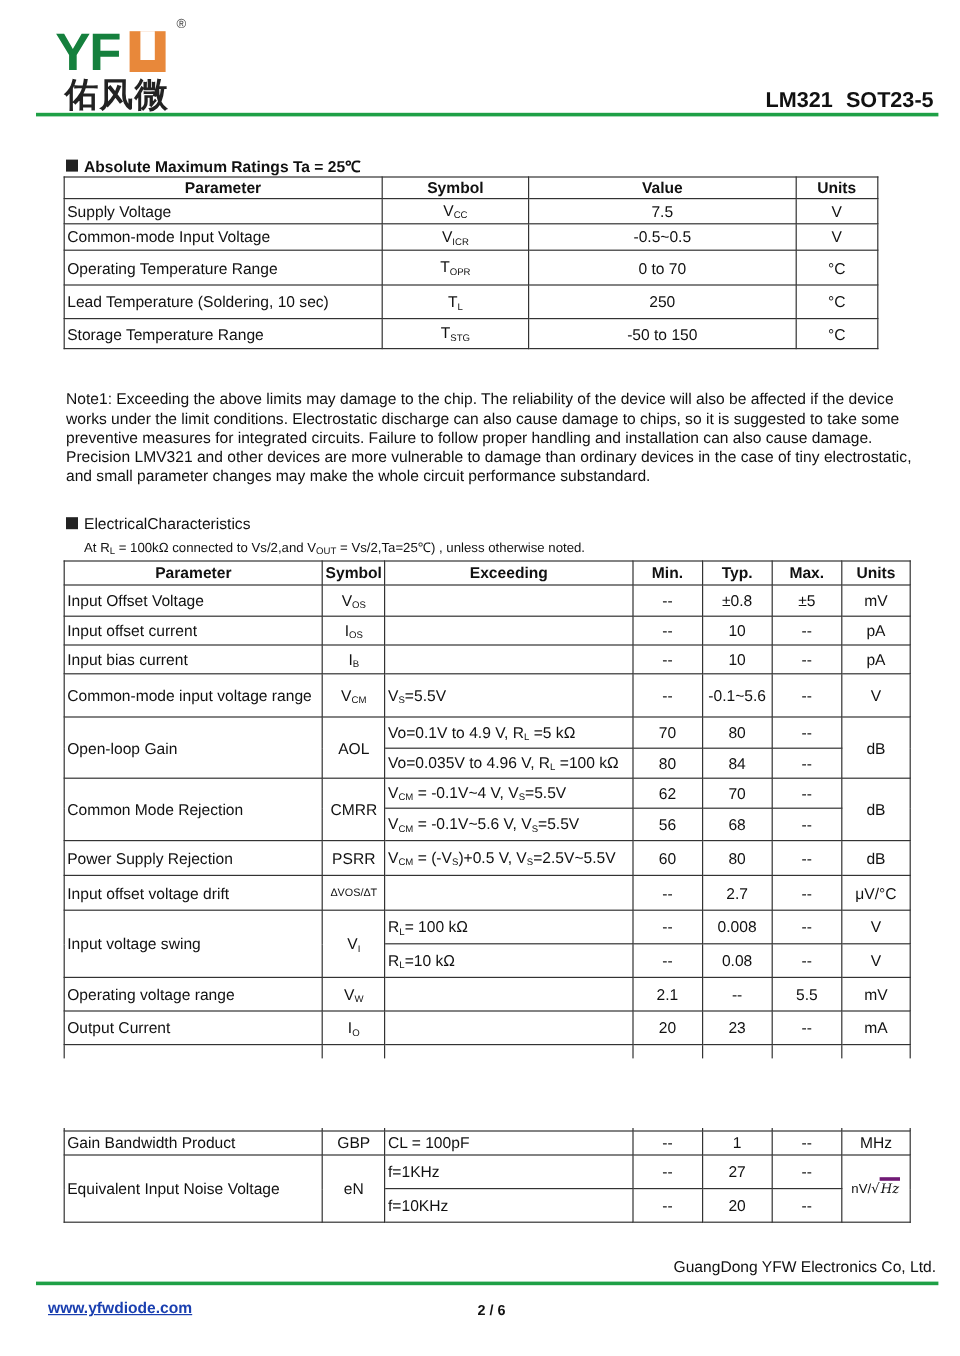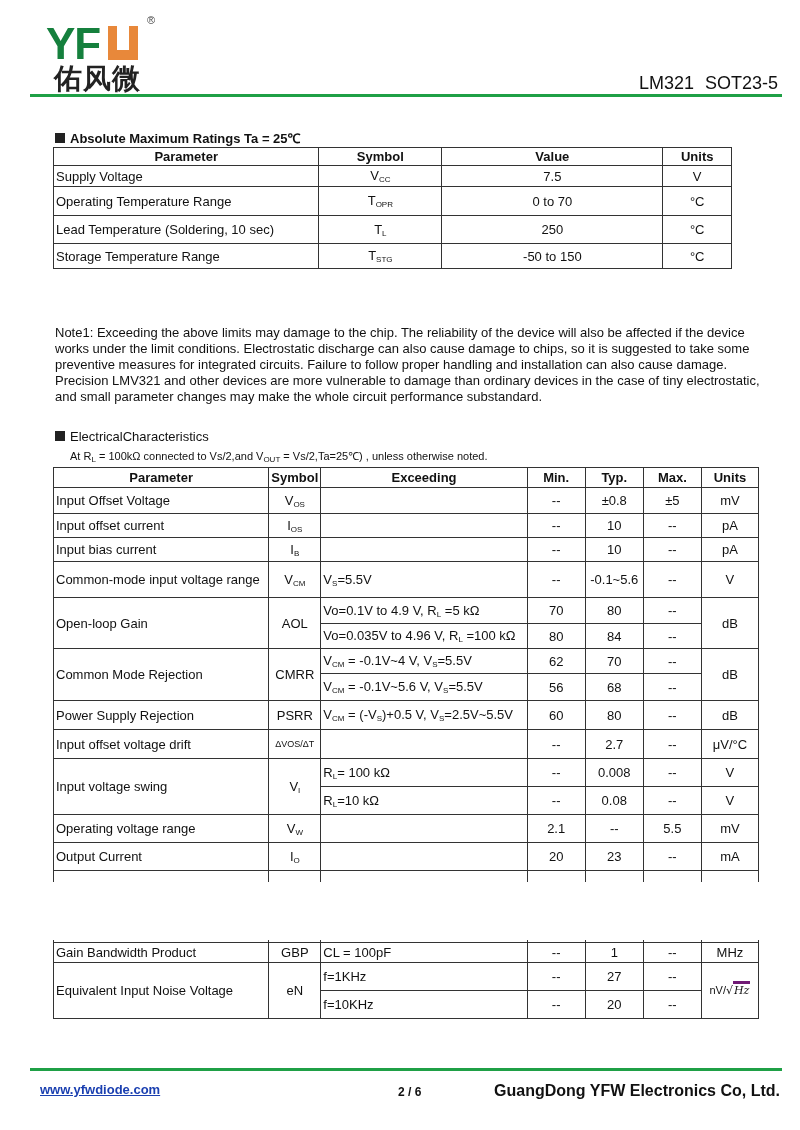--- a/index.html
+++ b/index.html
@@ -4,35 +4,35 @@
 <style>
   html,body{margin:0;padding:0;background:#fff;}
   body{width:800px;height:1130px;position:relative;overflow:hidden;font-family:"Liberation Sans",sans-serif;color:#111;}
   .abs{position:absolute;}
   .logo{left:44px;top:14px;width:120px;height:80px;}
   .logo-yf{position:absolute;left:2px;top:8px;font-weight:bold;font-size:44px;letter-spacing:-1px;color:#15803d;line-height:44px;}
   .logo-u{position:absolute;left:64px;top:12px;width:30px;height:34px;background:#e8883a;}
   .logo-u::after{content:"";position:absolute;left:9px;top:0;width:12px;height:24px;background:#fff;}
   .logo-reg{position:absolute;left:103px;top:0;font-size:11px;color:#444;}
   .logo-cn{position:absolute;left:10px;top:50px;font-size:28px;font-weight:bold;color:#222;letter-spacing:1px;line-height:30px;font-family:"DejaVu Sans",sans-serif;}
-  .hdr-title{right:22px;top:73px;font-weight:normal;font-size:18px;word-spacing:6px;}
+  .hdr-title{right:22px;top:73px;font-weight:bold;font-size:18px;word-spacing:6px;}
   .green-line{left:30px;right:18px;height:3px;background:#1fa046;}
   .sec-title{font-size:13px;}
   .sec-title .sq{display:inline-block;width:10px;height:10px;background:#222;margin-right:5px;vertical-align:0;}
   table{border-collapse:collapse;position:absolute;font-size:13px;}
   td,th{border:1px solid #333;padding:0 2px;}
   th{font-weight:bold;text-align:center;}
   .c{text-align:center;}
   .l{text-align:left;}
   sub{font-size:8px;vertical-align:-2px;}
   .note{left:55px;top:325px;width:725px;font-size:13px;line-height:16px;}
   .cond-sub{font-size:11px;left:70px;top:448px;}
   .footer-link{left:40px;top:1082px;font-size:13px;font-weight:bold;color:#1a3fb0;text-decoration:underline;}
   .footer-page{left:398px;top:1085px;font-size:12px;font-weight:bold;}
-  .footer-co{right:20px;top:1082px;font-size:16px;font-weight:bold;}
+  .footer-co{right:20px;top:1048px;font-size:13px;font-weight:normal;}
   .gap{position:absolute;left:40px;top:882px;width:760px;height:58px;background:#fff;}
   .sqrt{font-family:"DejaVu Serif",serif;font-style:italic;font-size:11px;}
   .sqrt span{border-top:3px solid #701a75;padding:0 1px;}
 </style>
 </head>
 <body>
 
 <div class="abs logo">
   <div class="logo-yf">YF</div>
   <div class="logo-u"></div>
@@ -57,20 +57,26 @@
       <tr style="height:18px">
     <th>Parameter</th>
     <th>Symbol</th>
     <th>Value</th>
     <th>Units</th>
   </tr>
   <tr style="height:21px">
     <td class="l">Supply Voltage</td>
     <td class="c"><span>V</span><sub>CC</sub></td>
     <td class="c">7.5</td>
+    <td class="c">V</td>
+  </tr>
+  <tr style="height:22px">
+    <td class="l">Common-mode Input Voltage</td>
+    <td class="c"><span>V</span><sub>ICR</sub></td>
+    <td class="c">-0.5~0.5</td>
     <td class="c">V</td>
   </tr>
   <tr style="height:29px">
     <td class="l">Operating Temperature Range</td>
     <td class="c"><span>T</span><sub>OPR</sub></td>
     <td class="c">0 to 70</td>
     <td class="c">°C</td>
   </tr>
   <tr style="height:28px">
     <td class="l">Lead Temperature (Soldering, 10 sec)</td>

